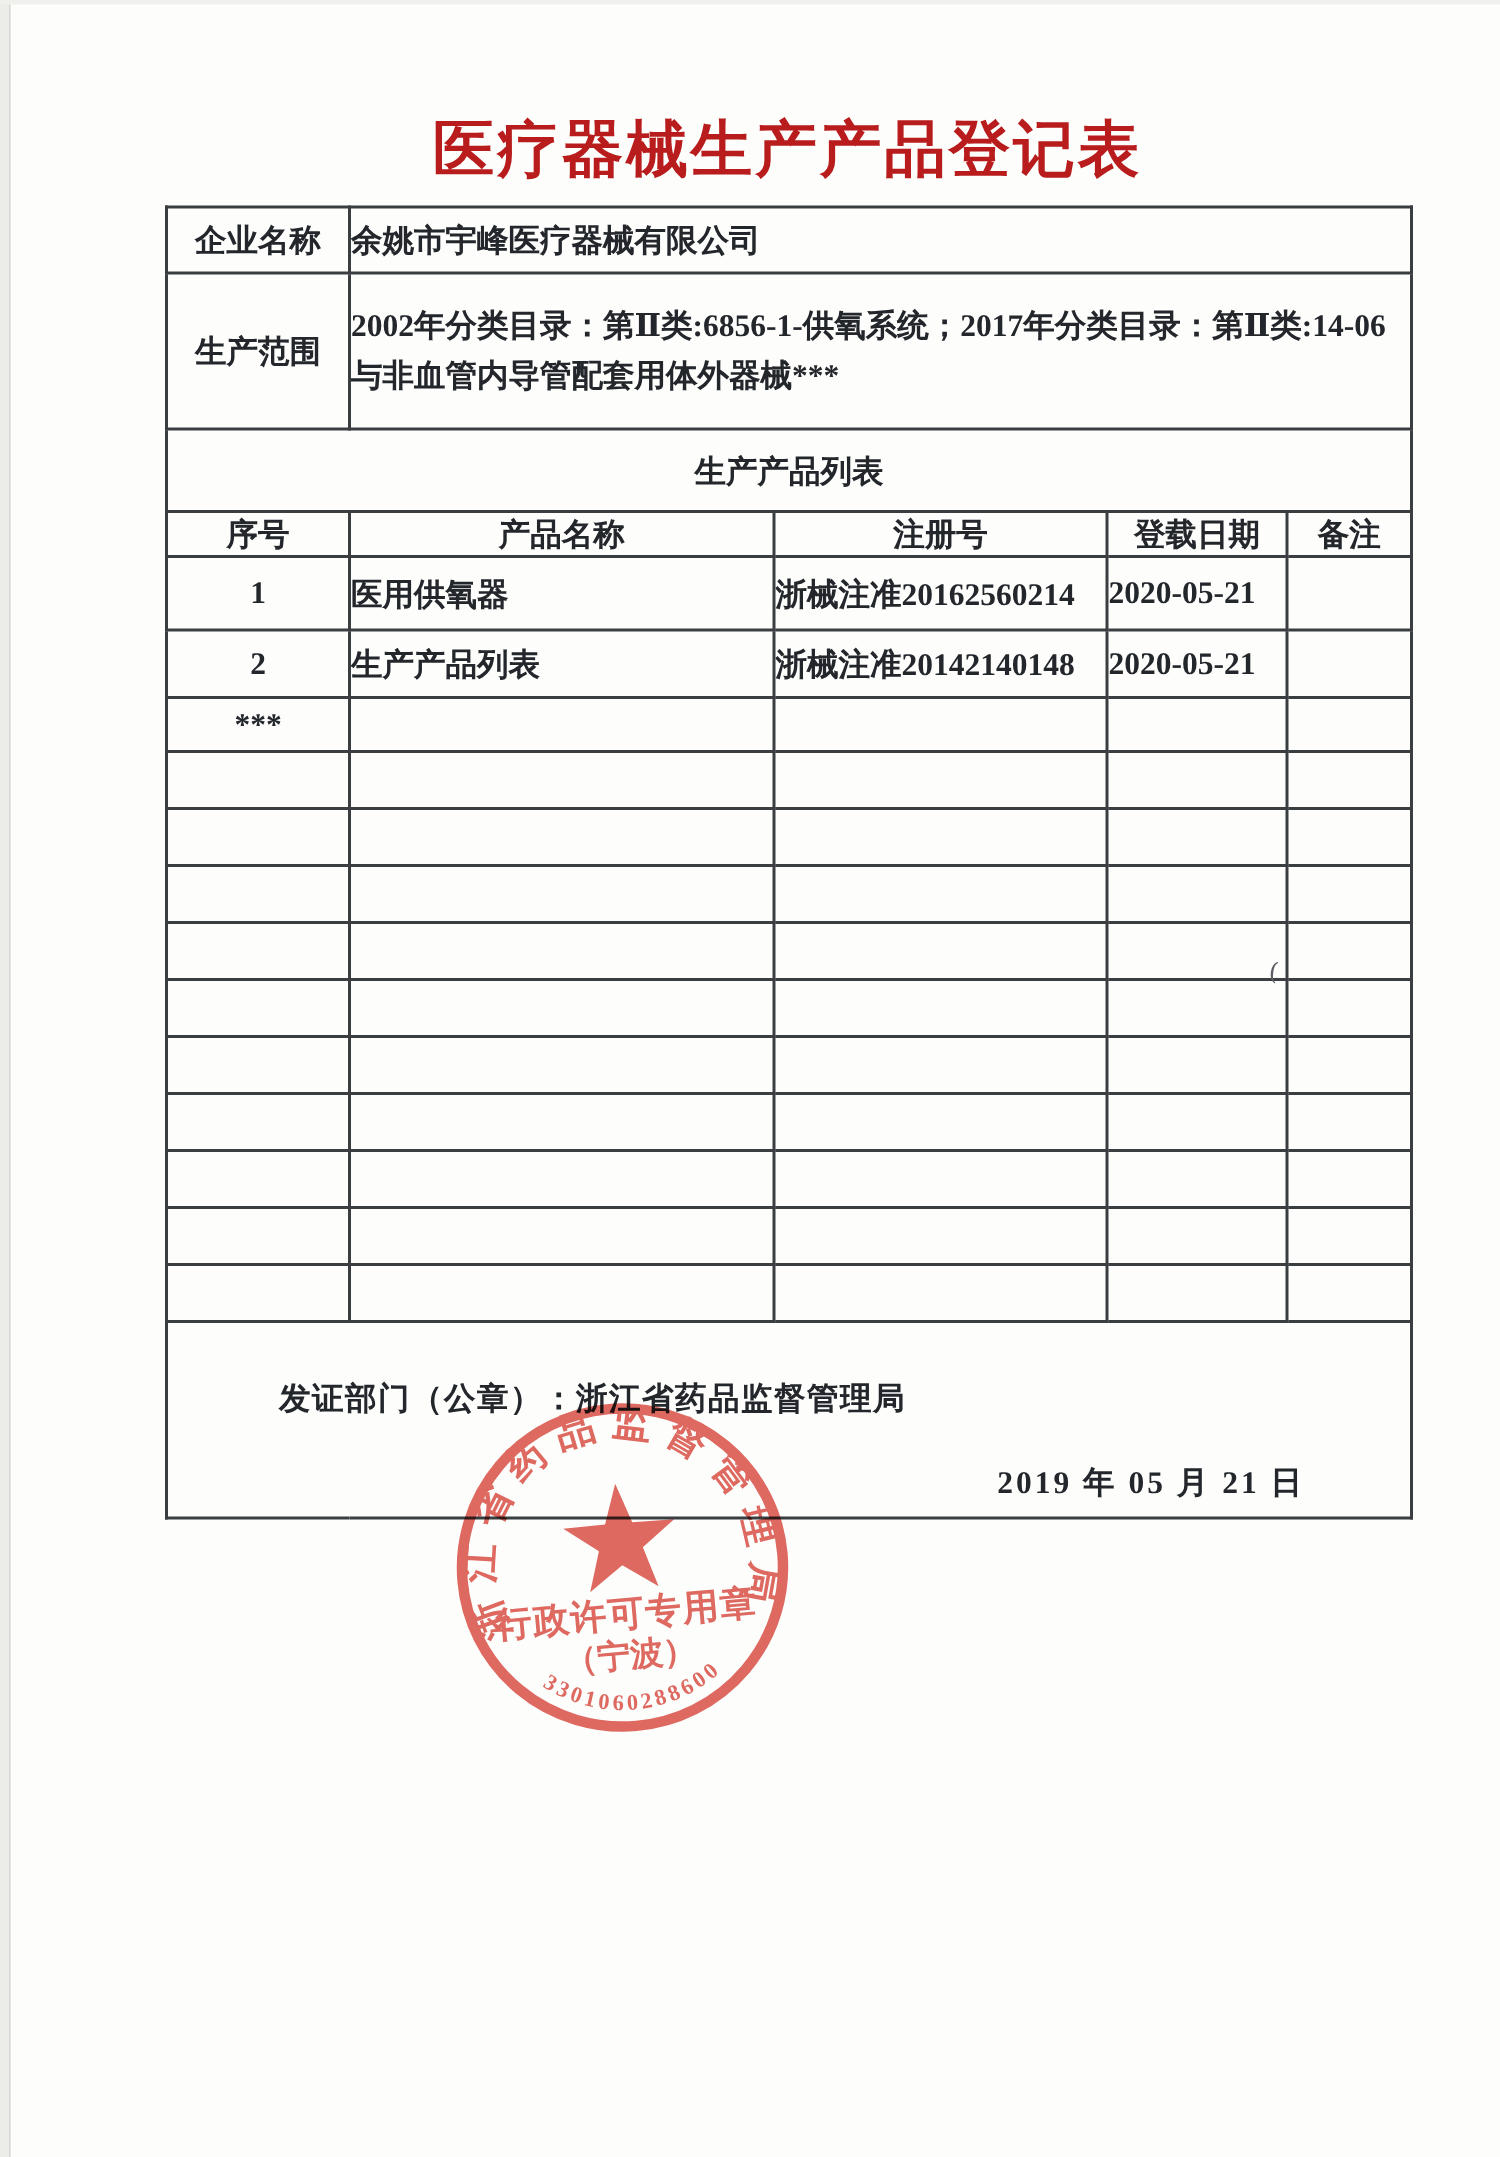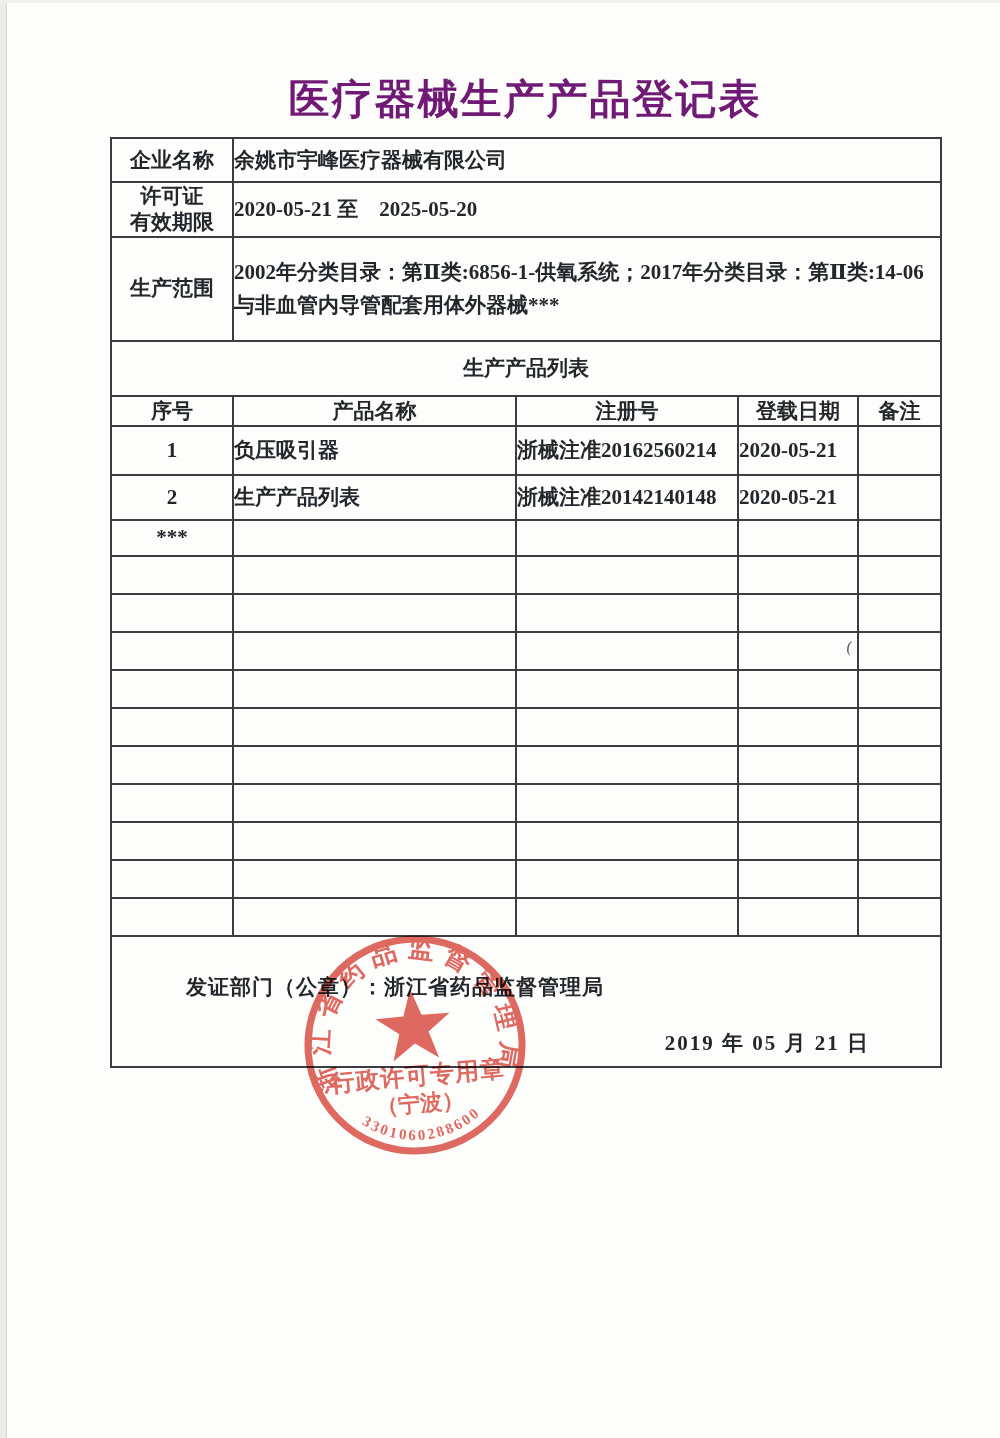--- a/index.html
+++ b/index.html
@@ -5,21 +5,21 @@
   html,body{margin:0;padding:0;background:#ffffff;}
   .page{
     position:relative;width:1000px;height:1438px;background:#fdfdfc;overflow:hidden;
     font-family:"Liberation Serif","DejaVu Serif",serif;color:#22262a;
   }
   .edge-left{position:absolute;left:0;top:0;width:6px;height:100%;background:#ececeá;
     background:#ecece9;border-right:1px solid #d8d8d4;}
   .edge-top{position:absolute;left:0;top:0;width:100%;height:3px;background:#f0f0ed;}
   .title{
     position:absolute;left:110px;top:72px;width:830px;margin:0;
-    text-align:center;font-size:41px;font-weight:700;letter-spacing:2px;color:#701a75;
+    text-align:center;font-size:41px;font-weight:700;letter-spacing:2px;color:#b91c1c;
   }
   table.form{
     position:absolute;left:110px;top:137px;width:830px;
     border-collapse:collapse;table-layout:fixed;font-weight:bold;
   }
   table.form td{
     border:2px solid #3a3e41;padding:0;vertical-align:middle;
     font-size:21px;color:#23272b;overflow:hidden;
   }
   td.lab{text-align:center;white-space:pre-line;line-height:1.25;}
@@ -56,45 +56,40 @@
         <col style="width:283px">
         <col style="width:222px">
       <col style="width:120px">
         <col style="width:83px">
     </colgroup>
     <tbody>
       <tr style="height:44px">
         <td class="lab">企业名称</td>
         <td class="val" colspan="4">余姚市宇峰医疗器械有限公司</td>
       </tr>
-      <tr style="height:42px">
-        <td class="lab">许可证
-有效期限</td>
-        <td class="val" colspan="4">2020-05-21 至　2025-05-20</td>
-      </tr>
       <tr style="height:104px">
         <td class="lab">生产范围</td>
         <td class="val-multi" colspan="4">2002年分类目录：第Ⅱ类:6856-1-供氧系统；2017年分类目录：第Ⅱ类:14-06与非血管内导管配套用体外器械***</td>
       </tr>
 
       <tr style="height:55px">
         <td class="section" colspan="5">生产产品列表</td>
       </tr>
 
       <tr class="head" style="height:25px">
         <td>序号</td>
         <td>产品名称</td>
         <td>注册号</td>
         <td>登载日期</td>
         <td>备注</td>
       </tr>
 
       <tr style="height:49px">
         <td class="c-center">1</td>
-        <td class="c-left">负压吸引器</td>
+        <td class="c-left">医用供氧器</td>
         <td class="c-left">浙械注准20162560214</td>
         <td class="c-left">2020-05-21</td>
         <td class="c-center"></td>
       </tr>
       <tr style="height:45px">
         <td class="c-center">2</td>
         <td class="c-left">生产产品列表</td>
         <td class="c-left">浙械注准20142140148</td>
         <td class="c-left">2020-05-21</td>
         <td class="c-center"></td>

